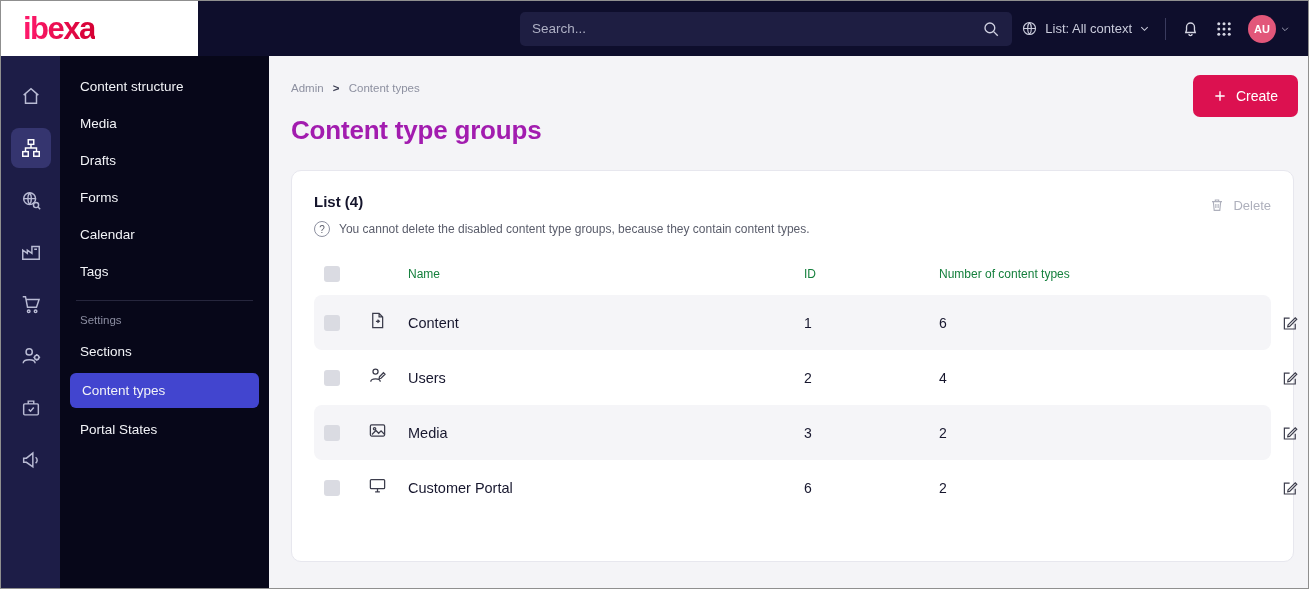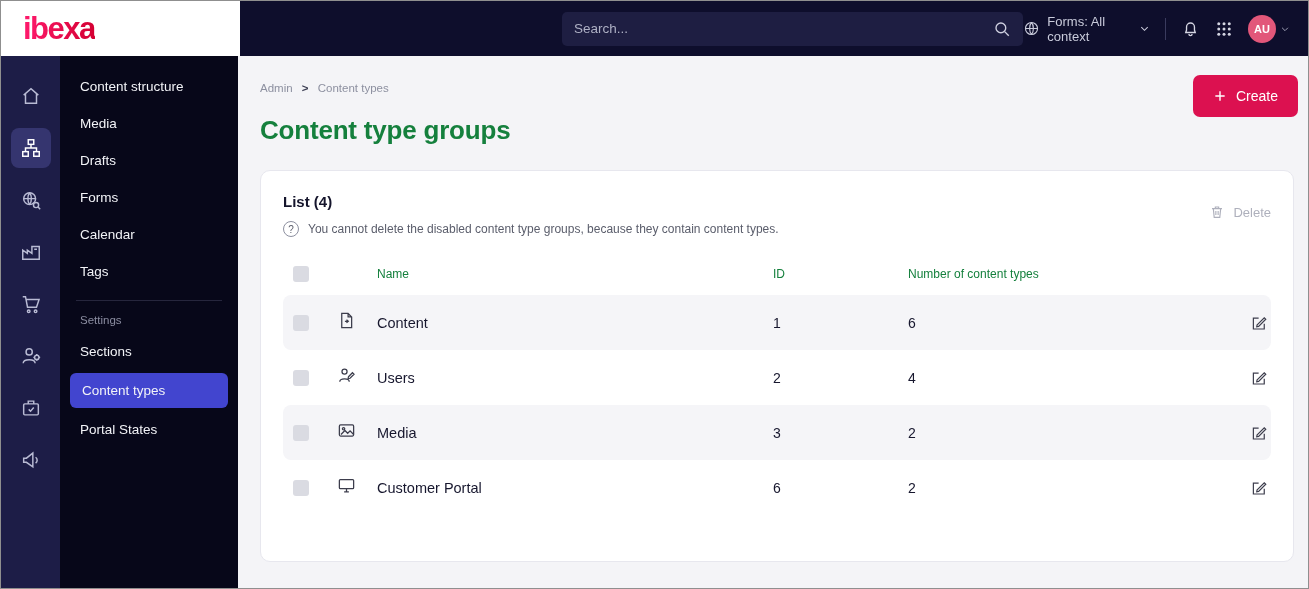--- a/index.html
+++ b/index.html
@@ -2,21 +2,21 @@
 <html><head>
 <meta charset="utf-8">
 <style>
   * { margin:0; padding:0; box-sizing:border-box; }
   html,body { background:#d9d9d9; }
   body { font-family:"Liberation Sans", sans-serif; }
   .screen { width:1309px; height:589px; background:#fff; border:1px solid #8f8f8f; display:flex; flex-direction:column; overflow:hidden; margin:0 auto; }
 
   
   .topbar { height:55px; display:flex; flex-shrink:0; }
-  .logo-area { width:239px; background:#ffffff; display:flex; align-items:center; padding-left:22px; }
+  .logo-area { width:197px; background:#ffffff; display:flex; align-items:center; padding-left:22px; }
   .logo { font-size:31px; font-weight:bold; letter-spacing:-1.5px; color:#e1114f;
           background:linear-gradient(90deg,#ff1a6d,#d40032); -webkit-background-clip:text; background-clip:text; -webkit-text-fill-color:transparent; }
   .topbar-main { flex:1; background:#0e0e2c; display:flex; align-items:center; padding:0 18px 0 0; }
   .search-wrap { width:492px; margin-left:322px; height:34px; background:#1e1e42; border-radius:5px; display:flex; align-items:center; padding:0 12px; }
   .search-wrap input { flex:1; background:transparent; border:none; outline:none; color:#e4e5ef; font-size:13.5px; font-family:"Liberation Sans", sans-serif; }
   .search-wrap input::placeholder { color:#aeb0c4; }
   .topbar-right { margin-left:auto; display:flex; align-items:center; gap:15px; color:#c9cbdb; font-size:13px; }
   .site-context { display:flex; align-items:center; gap:7px; cursor:pointer; }
   .vdivider { width:1px; height:22px; background:#3a3b5e; }
   .avatar-wrap { display:flex; align-items:center; gap:4px; cursor:pointer; }
@@ -24,40 +24,40 @@
   .icon-btn { display:flex; align-items:center; justify-content:center; cursor:pointer; }
 
   
   .body { flex:1; display:flex; min-height:0; }
   .iconstrip { width:59px; background:#1d1d47; display:flex; flex-direction:column; align-items:center; padding-top:20px; gap:12px; flex-shrink:0; }
   .strip-btn { width:40px; height:40px; border-radius:8px; display:flex; align-items:center; justify-content:center; cursor:pointer; }
   .strip-btn svg { stroke:#b9bbd4; }
   .strip-btn.active { background:#35356f; }
   .strip-btn.active svg { stroke:#ffffff; }
 
-  .menu { width:178px; background:#070719; padding-top:12px; color:#f2f3f7; font-size:13.5px; flex-shrink:0; }
+  .menu { width:209px; background:#070719; padding-top:12px; color:#f2f3f7; font-size:13.5px; flex-shrink:0; }
   .menu-item { padding:11px 20px; cursor:pointer; white-space:nowrap; }
   .menu-item.active { background:#4245cf; border-radius:6px; margin:3px 10px; padding:10px 12px; }
   .menu-divider { height:1px; background:#26263d; margin:10px 16px 8px; }
   .menu-heading { padding:5px 20px 7px; color:#8b8da1; font-size:11.5px; }
 
   
   .content { flex:1; background:#f4f4f7; padding:26px 14px 14px 22px; position:relative; overflow:hidden; }
   .breadcrumb { font-size:11.5px; color:#8d90a0; }
   .breadcrumb .sep { color:#3b3d52; font-weight:bold; margin:0 6px; }
   .create-btn { position:absolute; top:19px; right:10px; background:#dc1150; color:#fff; border:none; border-radius:7px;
                 padding:0 20px; height:42px; font-size:14px; display:flex; align-items:center; gap:9px; cursor:pointer; font-family:"Liberation Sans", sans-serif; }
-  .page-title { font-size:26px; font-weight:700; color:#15803d; margin-top:21px; letter-spacing:-0.2px; }
+  .page-title { font-size:26px; font-weight:700; color:#a21caf; margin-top:21px; letter-spacing:-0.2px; }
 
   .card { margin-top:24px; background:#fff; border:1px solid #e7e7ee; border-radius:10px; padding:22px 22px 26px; min-height:392px; }
   .card-head { display:flex; justify-content:space-between; align-items:flex-start; }
   .list-title { font-size:15px; font-weight:700; color:#15152c; }
   .help-row { display:flex; align-items:center; gap:9px; margin-top:11px; color:#5a5d6b; font-size:12px; }
   .help-badge { width:16px; height:16px; border:1px solid #8d90a0; border-radius:50%; font-size:10px; display:flex; align-items:center; justify-content:center; color:#5a5d6b; flex-shrink:0; }
-  .delete-btn { display:flex; align-items:center; gap:8px; background:none; border:none; color:#aeb0bc; font-size:13px; cursor:default; font-family:"Liberation Sans", sans-serif; margin-top:11px; }
+  .delete-btn { display:flex; align-items:center; gap:8px; background:none; border:none; color:#aeb0bc; font-size:13px; cursor:default; font-family:"Liberation Sans", sans-serif; margin-top:4px; }
 
   .tbl { margin-top:16px; }
   .trow { display:grid; grid-template-columns:44px 40px 396px 135px 342px 1fr; align-items:center; min-height:55px; padding:0 10px; border-radius:8px; }
   .trow.alt { background:#f5f5f8; }
   .thead { min-height:42px; color:#15803d; font-size:12px; border-radius:0; }
   .thead .hd-name { grid-column:3; }
   .checkbox { width:16px; height:16px; background:#dadbe2; border-radius:3px; cursor:pointer; }
   .name-cell { display:flex; align-items:center; }
   .row-link { font-size:14.5px; color:#17172e; cursor:pointer; }
   .cell { font-size:14px; color:#17172e; }
@@ -86,21 +86,21 @@
         </span>
       </div>
       <div class="topbar-right">
         <div class="site-context">
           <span class="icon-btn">
             <svg width="17" height="17" viewBox="0 0 24 24" fill="none" stroke="#c9cbdb" stroke-width="1.6">
                 <circle cx="12" cy="12" r="8.5"></circle>
                 <path d="M3.5 12 H20.5 M12 3.5 C8.5 7 8.5 17 12 20.5 M12 3.5 C15.5 7 15.5 17 12 20.5"></path>
               </svg>
           </span>
-          <span>Forms: All context</span>
+          <span>List: All context</span>
           <span class="icon-btn">
             <svg width="11" height="11" viewBox="0 0 24 24" fill="none" stroke="#c9cbdb" stroke-width="2.2">
                 <path d="M5 9 L12 16 L19 9"></path>
               </svg>
           </span>
         </div>
         <div class="vdivider"></div>
         <span class="icon-btn">
           <svg width="19" height="19" viewBox="0 0 24 24" fill="none" stroke="#d4d5e2" stroke-width="1.7">
               <path d="M6 17 H18 L17 14 V10 A5 5 0 0 0 7 10 V14 Z M10 19 A2 2 0 0 0 14 19"></path>

